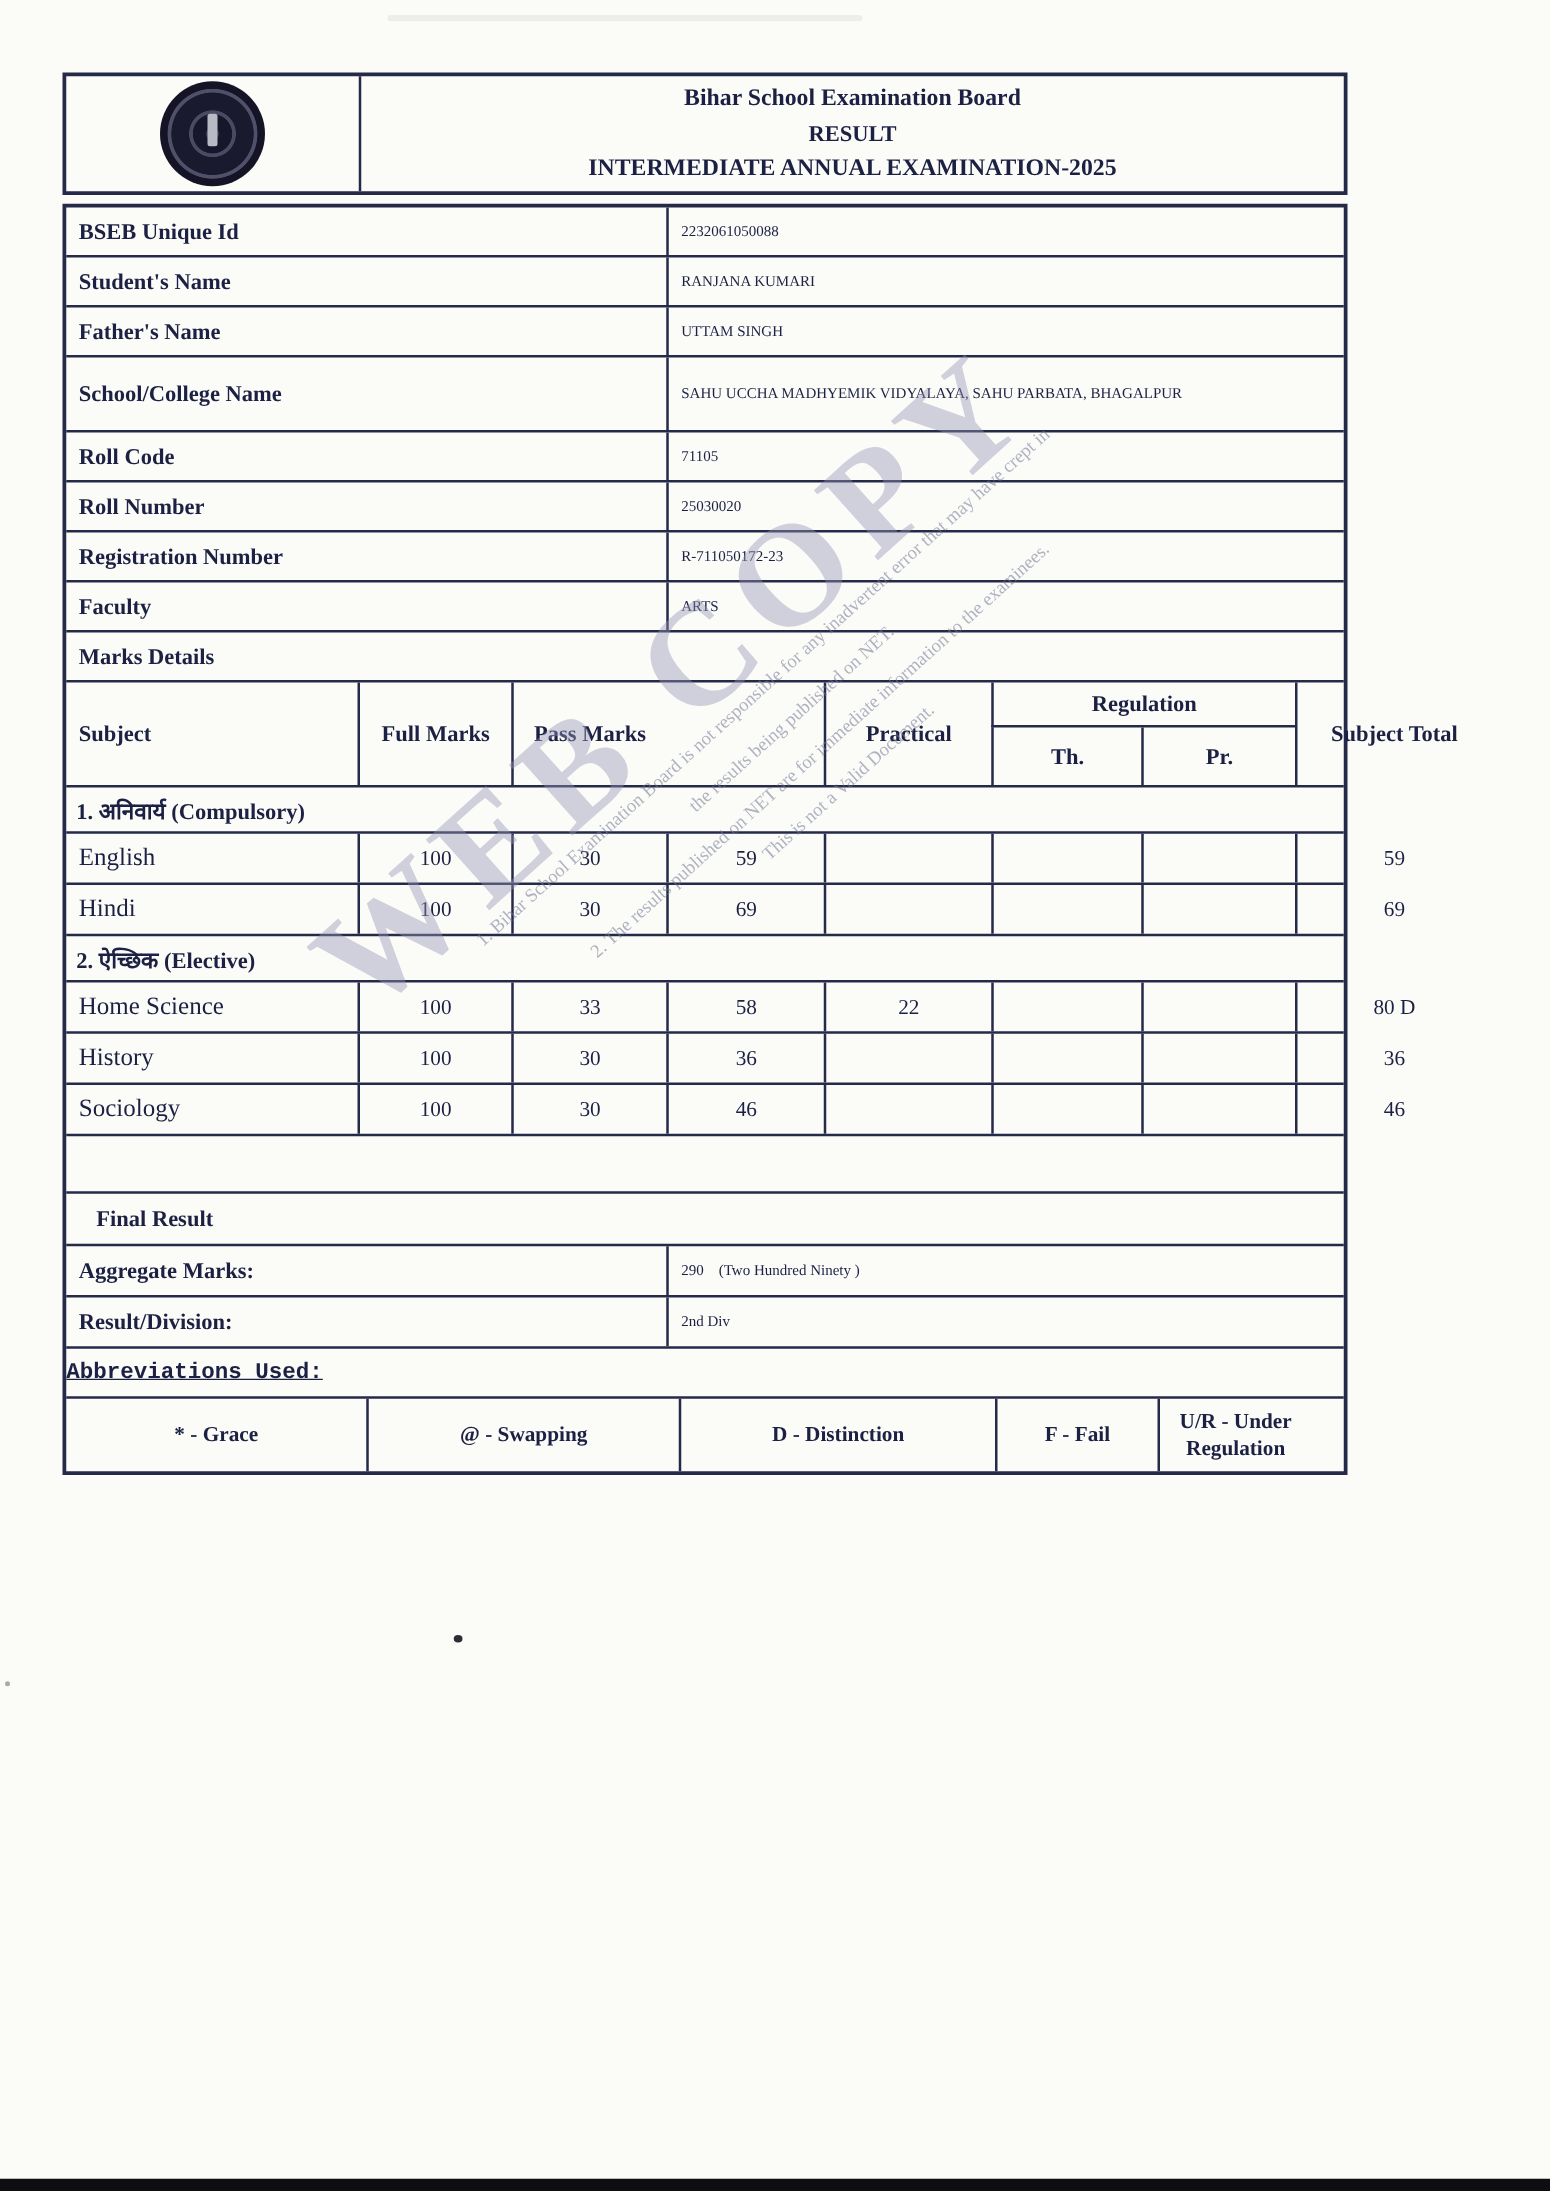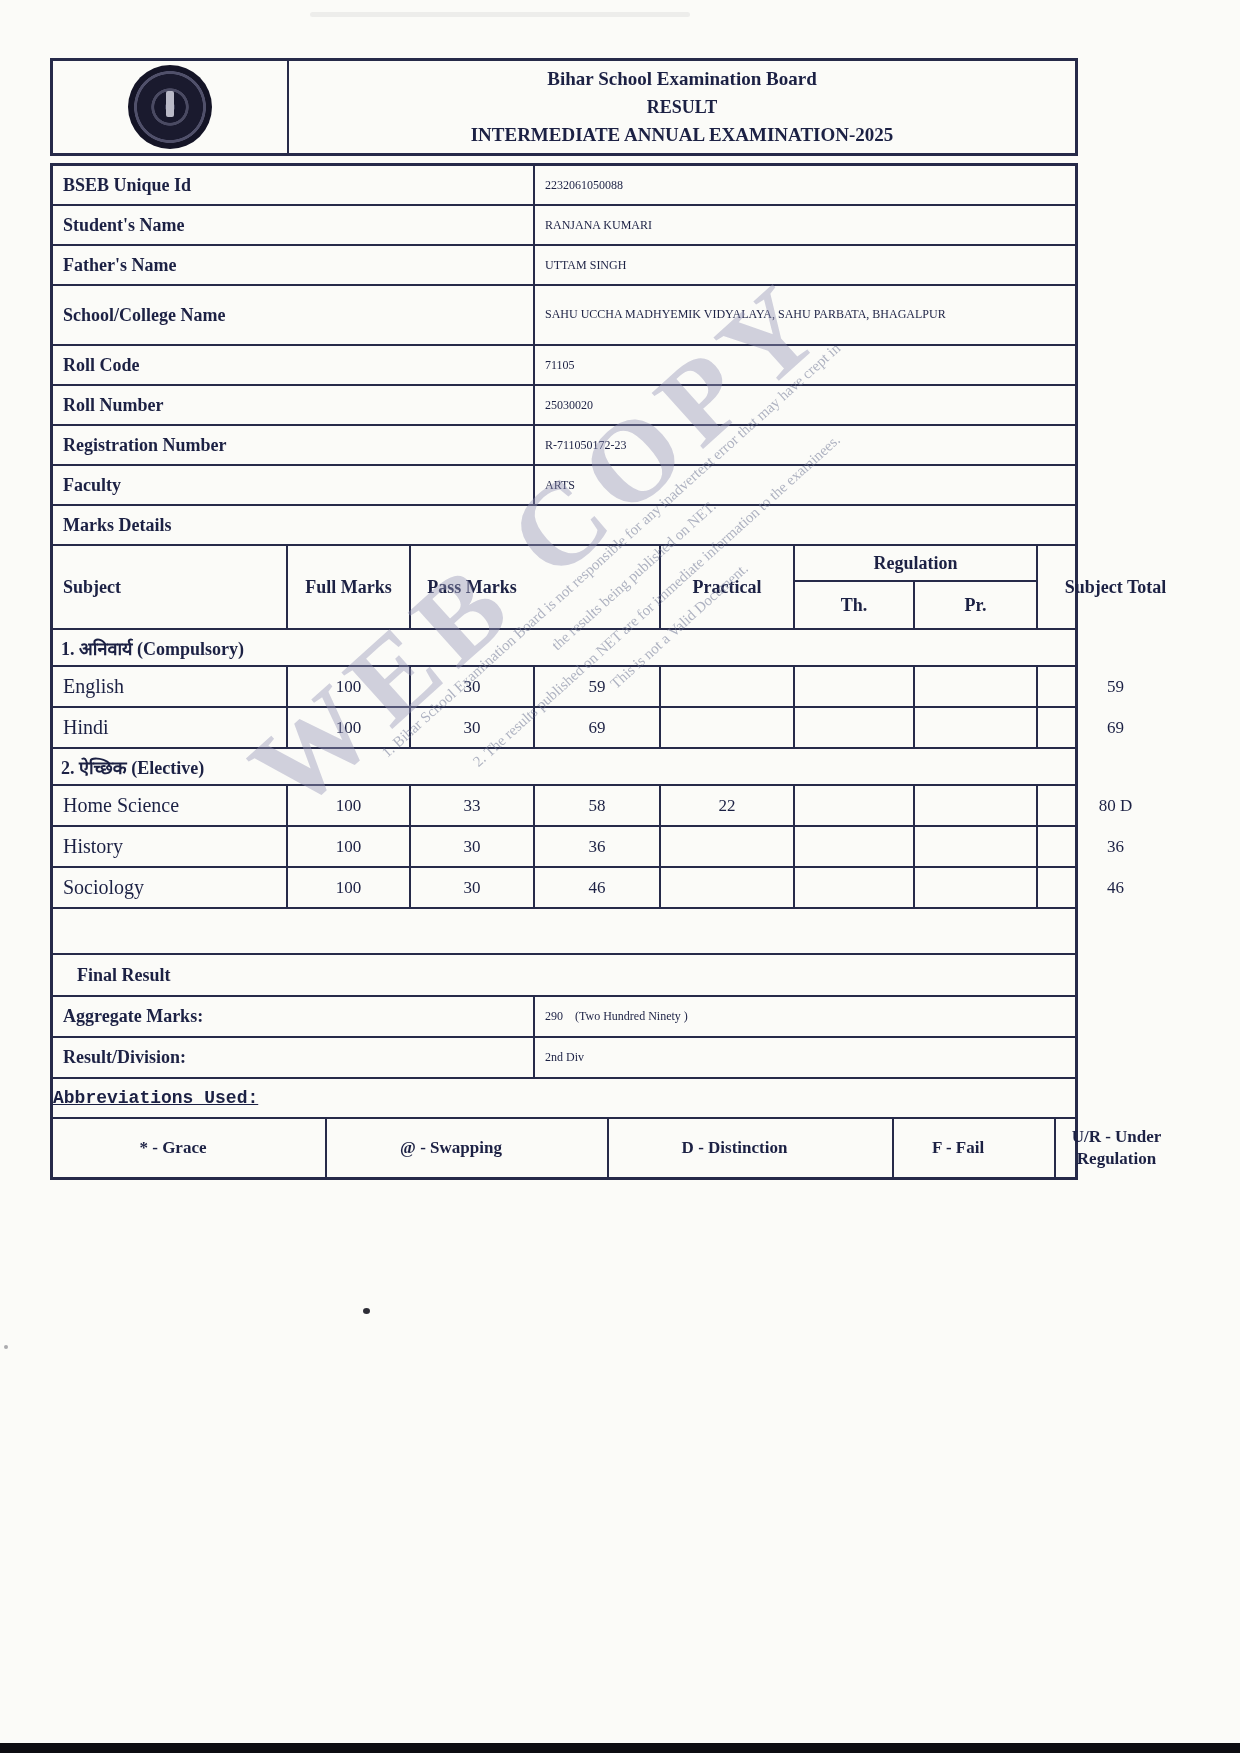--- a/index.html
+++ b/index.html
@@ -88,21 +88,21 @@
 
   .fr-title{border-top:2.5px solid var(--bc);min-height:40px;display:flex;align-items:center;
     padding-left:24px;font-weight:bold;font-size:18px;}
   .frow{display:grid;grid-template-columns:480px 1fr;border-top:2.5px solid var(--bc);min-height:39px;}
   .frow .dvalue{white-space:pre-wrap;}
 
   .abbr-title-row{border-top:2.5px solid var(--bc);min-height:38px;display:flex;align-items:center;font-family:Liberation Mono, monospace;}
   .abbr-title{font-weight:bold;font-size:18px;text-decoration:underline;}
   .abbr-grid{
     display:grid;grid-template-columns:240px 250px 253px 130px 123px 144px;
-    border-top:2.5px solid var(--bc);min-height:58px;gap:32px;
+    border-top:2.5px solid var(--bc);min-height:58px;
   }
   .abbr-grid .ac{display:flex;align-items:center;justify-content:center;text-align:center;
     font-weight:bold;font-size:17px;border-left:2.5px solid var(--bc);padding:4px 6px;line-height:1.3;}
   .abbr-grid .ac:first-child{border-left:none;}
 
   
   .wm-main{
     position:absolute;left:185px;top:500px;width:660px;z-index:6;
     transform:rotate(-42deg);
     font-size:116px;font-weight:bold;letter-spacing:12px;white-space:nowrap;

